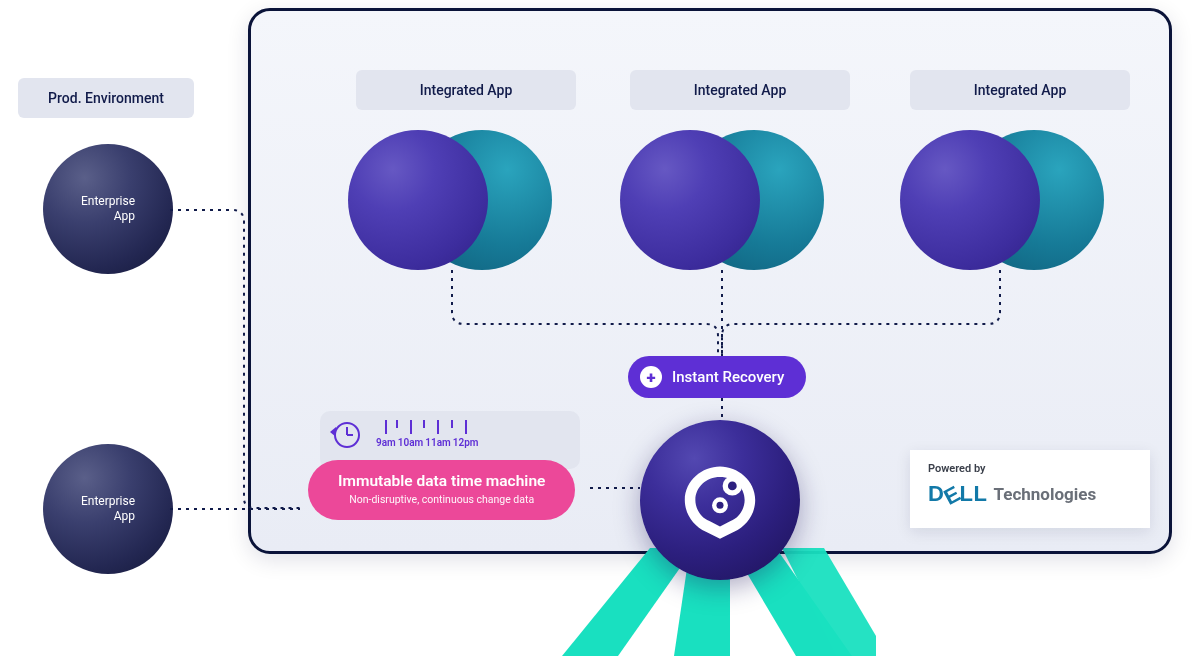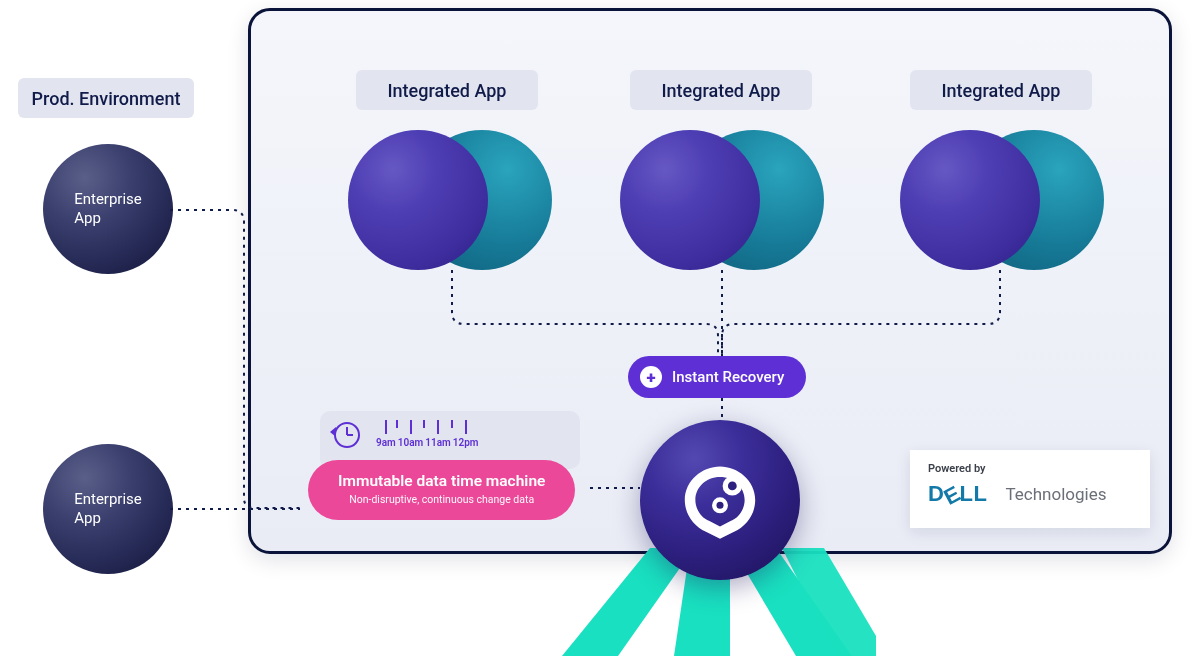--- a/index.html
+++ b/index.html
@@ -1,32 +1,32 @@
 <!DOCTYPE html>
 <html><head>
 <meta charset="utf-8">
 <style>
   html,body{margin:0;padding:0;width:1200px;height:660px;font-family:-apple-system,BlinkMacSystemFont,"Segoe UI",Roboto,sans-serif;background:#fff;overflow:hidden}
   *{box-sizing:border-box}
   .stage{position:relative;width:1200px;height:660px}
   .monitor{position:absolute;left:248px;top:8px;width:924px;height:546px;border:3px solid #0a1339;border-radius:22px;background:linear-gradient(180deg,#f4f6fb 0%,#e9ecf5 100%);box-shadow:0 6px 22px rgba(10,19,57,.12)}
-  .label-pill{position:absolute;background:#e2e5ef;border-radius:6px;color:#111b4a;font-size:18px;font-weight:500;display:flex;align-items:center;justify-content:center;height:40px}
+  .label-pill{position:absolute;background:#e2e5ef;border-radius:6px;color:#111b4a;font-size:14px;font-weight:500;display:flex;align-items:center;justify-content:center;height:40px}
   .label-pill.prod{left:18px;top:78px;width:176px}
-  .label-pill.app{width:182px;top:70px}
+  .label-pill.app{width:220px;top:70px}
   .label-pill.app1{left:356px}
   .label-pill.app2{left:630px}
   .label-pill.app3{left:910px}
   .sphere{position:absolute;width:140px;height:140px;border-radius:50%}
   .sphere.purple{background:radial-gradient(circle at 32% 28%,#6658c3 0%,#4f3fb5 30%,#3d2d9e 70%,#2f1f85 100%);z-index:2}
   .sphere.teal{background:radial-gradient(circle at 68% 28%,#2aa4bd 0%,#167a97 55%,#0f5c78 100%);z-index:1}
   .pair{position:absolute;top:130px;width:204px;height:140px}
   .pair .purple{left:0;top:0}
   .pair .teal{left:64px;top:0}
   .pair1{left:348px}.pair2{left:620px}.pair3{left:900px}
-  .ent-sphere{position:absolute;width:130px;height:130px;border-radius:50%;background:radial-gradient(circle at 32% 26%,#5a5f89 0%,#3a3f6e 35%,#232752 70%,#131737 100%);display:flex;align-items:center;justify-content:center;text-align:left;color:#fff;font-size:15px;line-height:1.25}
+  .ent-sphere{position:absolute;width:130px;height:130px;border-radius:50%;background:radial-gradient(circle at 32% 26%,#5a5f89 0%,#3a3f6e 35%,#232752 70%,#131737 100%);display:flex;align-items:center;justify-content:center;text-align:right;color:#fff;font-size:12px;line-height:1.25}
   .ent1{left:43px;top:144px}
   .ent2{left:43px;top:444px}
   .recovery-pill{position:absolute;left:628px;top:356px;z-index:5;background:#5e2fd5;color:#fff;border-radius:999px;padding:10px 22px 10px 12px;display:flex;align-items:center;gap:10px;font-size:15px;font-weight:500}
   .plus-circle{width:22px;height:22px;border-radius:50%;background:#fff;color:#5e2fd5;display:flex;align-items:center;justify-content:center;font-weight:900;font-size:17px;line-height:1}
   .timeline-box{position:absolute;left:320px;top:411px;width:260px;height:58px;background:#e2e5ef;border-radius:10px;z-index:3;display:flex;align-items:flex-start;padding:9px 14px 0 14px;gap:16px;color:#5e2fd5}
   .clock-icon{position:relative;width:26px;height:26px;border:2.5px solid #5e2fd5;border-radius:50%;flex:0 0 auto;margin-top:2px}
   .clock-icon::before{content:"";position:absolute;left:50%;top:50%;width:2px;height:8px;background:#5e2fd5;transform-origin:bottom;transform:translate(-50%,-100%)}
   .clock-icon::after{content:"";position:absolute;left:50%;top:50%;width:6px;height:2px;background:#5e2fd5;transform:translate(0,-50%)}
   .clock-arrow{position:absolute;left:-6px;top:3px;width:0;height:0;border-top:5px solid transparent;border-bottom:5px solid transparent;border-right:6px solid #5e2fd5}
   .ticks{display:flex;align-items:flex-start}
@@ -36,21 +36,21 @@
   .time-machine{position:absolute;left:308px;top:460px;z-index:4;background:#ec4899;color:#fff;border-radius:999px;padding:12px 30px 14px 30px;text-align:center}
   .time-machine .t1{font-size:15.5px;font-weight:600}
   .time-machine .t2{font-size:10.5px;margin-top:3px;opacity:.95}
   .core{position:absolute;left:640px;top:420px;width:160px;height:160px;border-radius:50%;background:radial-gradient(circle at 34% 24%,#5348b1 0%,#3c2e9a 30%,#2c1f7e 60%,#1c1156 100%);z-index:6;display:flex;align-items:center;justify-content:center;box-shadow:0 8px 26px rgba(30,20,90,.35)}
   .stand{position:absolute;left:560px;top:548px;width:320px;height:108px;z-index:0}
   .powered{position:absolute;left:910px;top:450px;width:240px;height:78px;background:#fff;border-radius:0;box-shadow:0 4px 14px rgba(10,19,57,.1);padding:12px 18px;z-index:4}
   .powered .pb{font-size:11px;color:#3a3f4a;font-weight:600}
   .logo-line{display:flex;align-items:center;gap:4px;margin-top:6px}
   .dell{font-family:sans-serif;font-weight:700;font-size:22px;color:#1279a8;letter-spacing:.5px}
   .dell .E{display:inline-block;transform:rotate(-28deg) translateY(2px)}
-  .tech{font-size:17px;color:#6a6f78;font-weight:400;margin-left:14px}
+  .tech{font-size:17px;color:#6a6f78;font-weight:700;margin-left:2px}
   svg.connectors{position:absolute;left:0;top:0;width:1200px;height:660px;pointer-events:none;z-index:1}
   .dash{fill:none;stroke:#111b4a;stroke-width:2;stroke-dasharray:3 5}
 </style>
 </head>
 <body>
 
 <div class="stage">
 
   <svg class="connectors">
 

